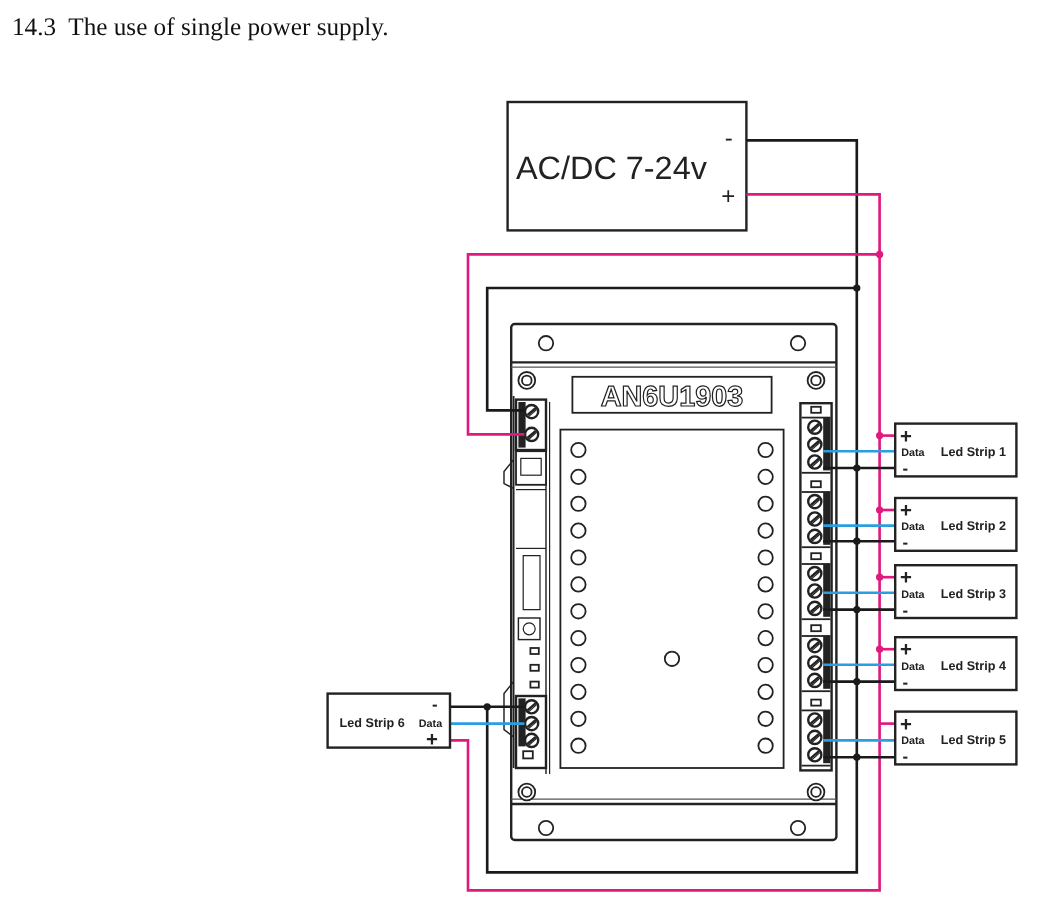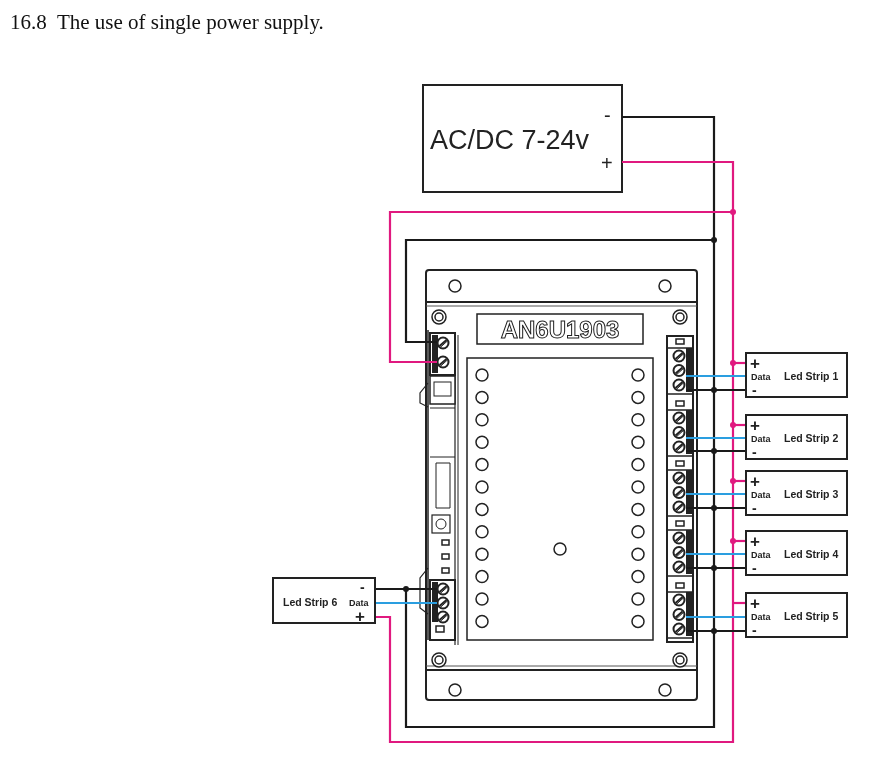--- a/index.html
+++ b/index.html
@@ -4,21 +4,21 @@
 <style>
   html, body { margin:0; padding:0; background:#ffffff; }
   body { width:886px; height:766px; position:relative; overflow:hidden; }
   .title { position:absolute; left:10px; top:10px; font-family:"Liberation Serif", "DejaVu Serif", serif; font-size:21px; color:#111; white-space:pre; }
   svg { position:absolute; left:0; top:0; }
   .sans { font-family:"Liberation Sans", "DejaVu Sans", sans-serif; }
 </style>
 </head>
 <body>
 
-<div class="title"><span>16.8</span>  <span>The use of single power supply.</span></div>
+<div class="title"><span>14.3</span>  <span>The use of single power supply.</span></div>
 
 <svg id="diagram" width="886" height="766" viewBox="0 0 886 766" xmlns="http://www.w3.org/2000/svg">
 
   <g>
     <rect x="423" y="85" width="199" height="107" fill="#fff" stroke="#222" stroke-width="2"></rect>
     <text class="sans" x="430" y="149" font-size="27" fill="#222">AC/DC 7-24v</text>
     <text class="sans" x="604" y="122" font-size="20" fill="#222">-</text>
     <text class="sans" x="601" y="170" font-size="20" fill="#222">+</text>
   </g>
 

